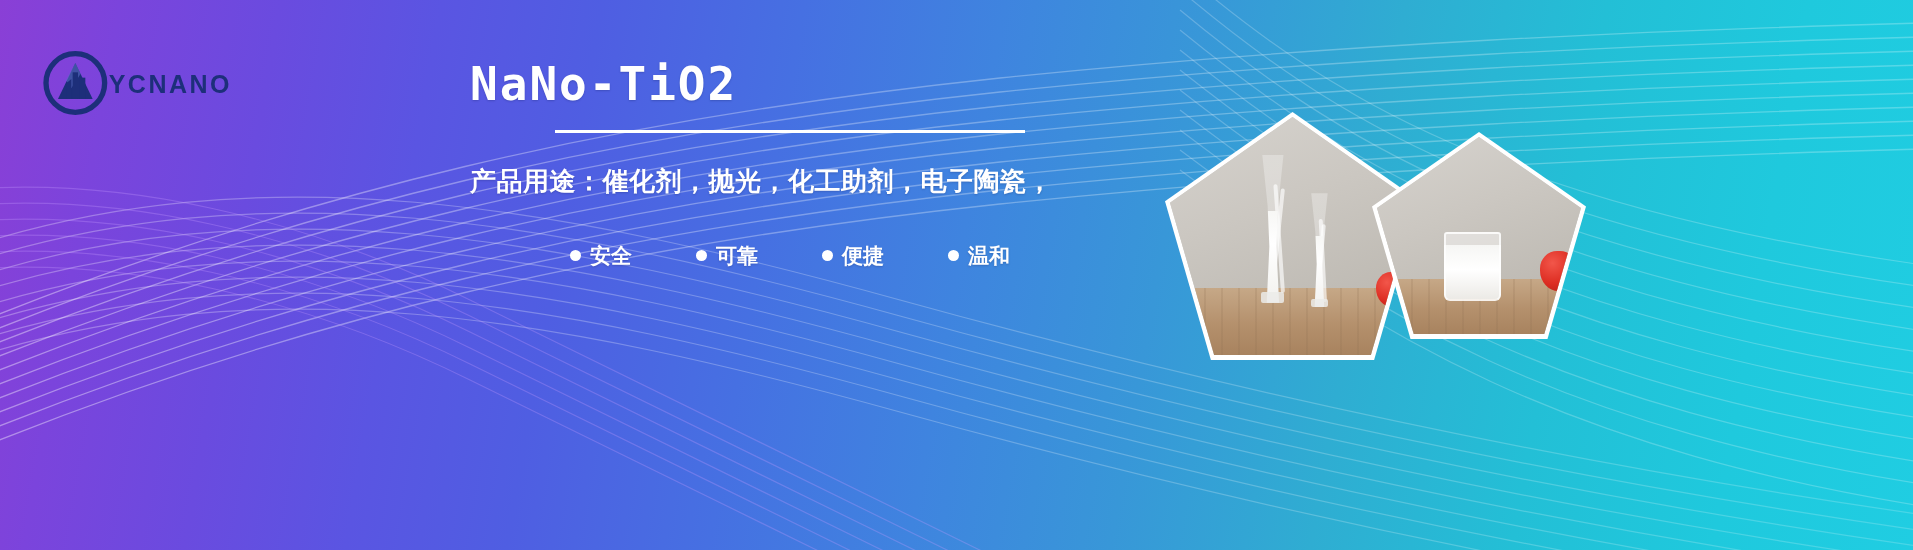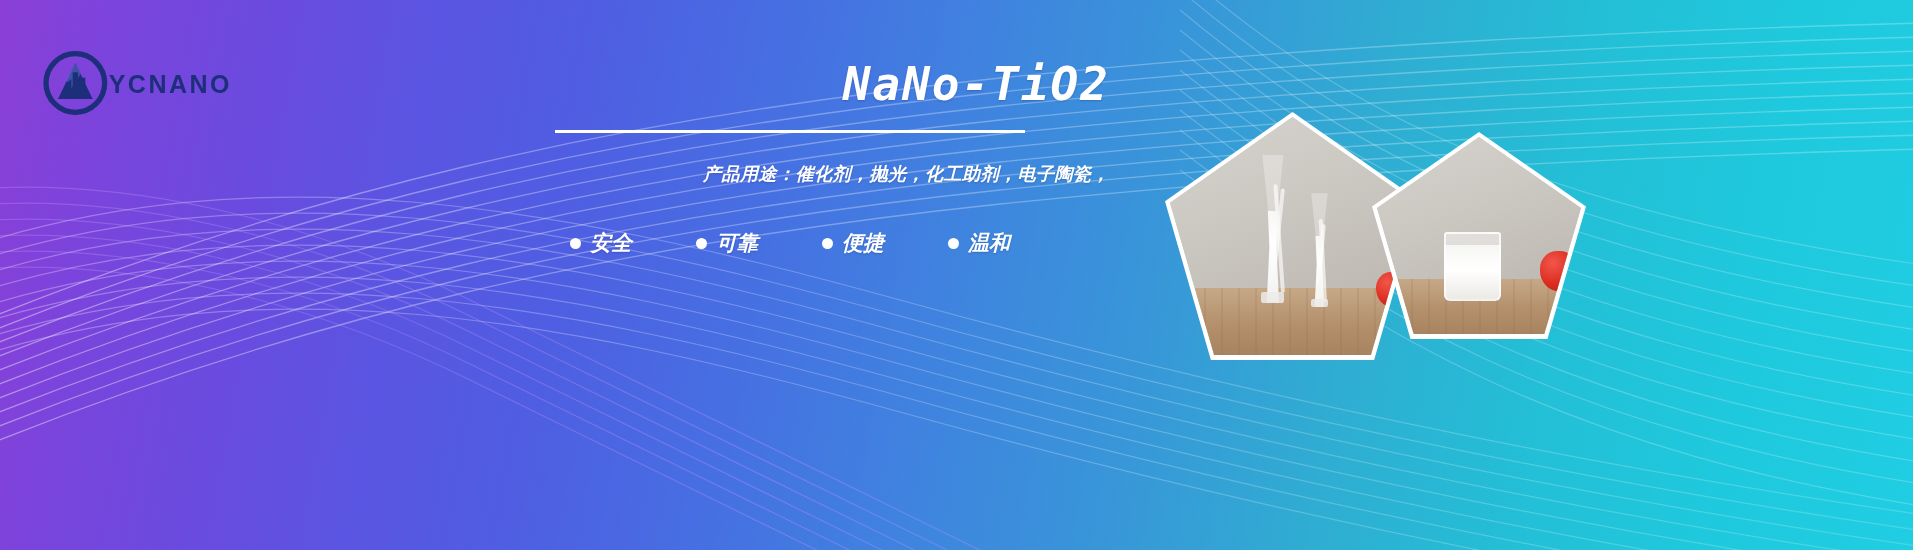--- a/index.html
+++ b/index.html
@@ -50,44 +50,43 @@
     color:#1d2f7a;
     font-family:"Liberation Sans","DejaVu Sans",sans-serif;
     line-height:1;
   }
 
   
   .content{
     position:absolute;
     left:470px; top:60px;
     width:640px;
-    text-align:right;
+    text-align:left;
     color:#fff;
-    font-style:italic;
   }
   .title{
     font-size:46px;
     font-weight:700;
     letter-spacing:2px;
     color:#ffffff;
     font-family:"DejaVu Sans Mono","Liberation Mono",monospace;
     line-height:1.05;
     text-shadow:0 1px 2px rgba(20,30,90,.25);
     white-space:nowrap;
   }
   .rule{
     width:470px;
     height:3px;
     background:#ffffff;
     margin:22px auto 0 auto;
     border:0;
   }
   .subtitle{
     margin-top:28px;
-    font-size:18px;
+    font-size:26px;
     font-weight:700;
     line-height:1.55;
     color:#ffffff;
     letter-spacing:.5px;
     text-shadow:0 1px 2px rgba(20,30,90,.25);
   }
   .subtitle div{white-space:nowrap;}
 
   .features{
     margin-top:40px;

